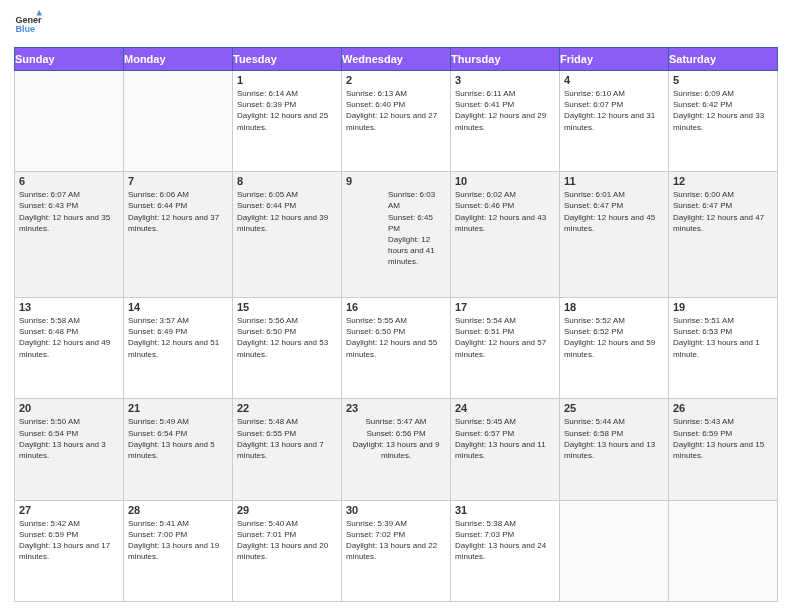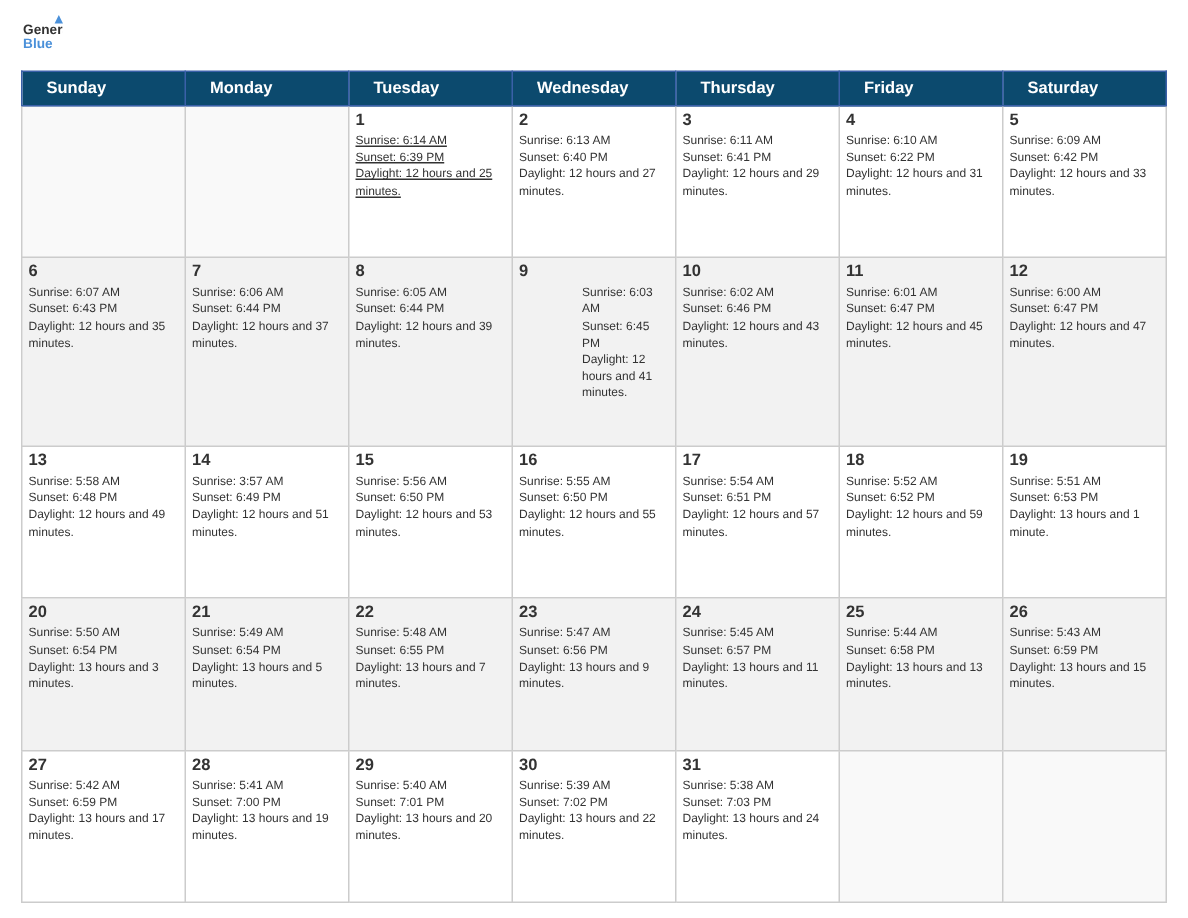--- a/index.html
+++ b/index.html
@@ -46,25 +46,25 @@
       text-align: center;
       margin-bottom: 5px;
     }
     .calendar {
       flex: 1;
       border-collapse: collapse;
       width: 100%;
       table-layout: fixed;
     }
     .calendar th {
-      background-color: #0c4a6e;
+      background-color: #8b5cf6;
       color: #fff;
       font-size: 11px;
       font-weight: bold;
-      padding: 5px 16px;
+      padding: 5px 0;
       border: 1px solid #3a60a8;
       text-align: left;
     }
     .calendar td {
       border: 1px solid #ccc;
       vertical-align: top;
       padding: 3px 4px;
       font-size: 8.5px;
       color: #333;
       height: 80px;
@@ -117,40 +117,40 @@
           <th>Friday</th>
           <th>Saturday</th>
         </tr>
     </thead>
     <tbody id="calendar-body">
     <tr>
           <td class="empty"></td>
           <td class="empty"></td>
           <td>
             <span class="day-number">1</span>
-            <div class="day-info" style="white-space: pre-line; text-decoration: underline;">Sunrise: 6:14 AM
+            <div class="day-info" style="white-space: pre-line;">Sunrise: 6:14 AM
 Sunset: 6:39 PM
 Daylight: 12 hours and 25 minutes.</div>
           </td>
           <td>
             <span class="day-number">2</span>
             <div class="day-info" style="white-space: pre-line;">Sunrise: 6:13 AM
 Sunset: 6:40 PM
 Daylight: 12 hours and 27 minutes.</div>
           </td>
           <td>
             <span class="day-number">3</span>
             <div class="day-info" style="white-space: pre-line;">Sunrise: 6:11 AM
 Sunset: 6:41 PM
 Daylight: 12 hours and 29 minutes.</div>
           </td>
           <td>
             <span class="day-number">4</span>
             <div class="day-info" style="white-space: pre-line;">Sunrise: 6:10 AM
-Sunset: 6:22 PM
+Sunset: 6:07 PM
 Daylight: 12 hours and 31 minutes.</div>
           </td>
           <td>
             <span class="day-number">5</span>
             <div class="day-info" style="white-space: pre-line;">Sunrise: 6:09 AM
 Sunset: 6:42 PM
 Daylight: 12 hours and 33 minutes.</div>
           </td>
         </tr>
         <tr class="row-alt">
@@ -255,21 +255,21 @@
 Daylight: 13 hours and 5 minutes.</div>
           </td>
           <td>
             <span class="day-number">22</span>
             <div class="day-info" style="white-space: pre-line;">Sunrise: 5:48 AM
 Sunset: 6:55 PM
 Daylight: 13 hours and 7 minutes.</div>
           </td>
           <td>
             <span class="day-number">23</span>
-            <div class="day-info" style="white-space: pre-line;">Sunrise: 5:47 AM
+            <div class="day-info" style="white-space: pre-line; text-align: center;">Sunrise: 5:47 AM
 Sunset: 6:56 PM
 Daylight: 13 hours and 9 minutes.</div>
           </td>
           <td>
             <span class="day-number">24</span>
             <div class="day-info" style="white-space: pre-line;">Sunrise: 5:45 AM
 Sunset: 6:57 PM
 Daylight: 13 hours and 11 minutes.</div>
           </td>
           <td>

